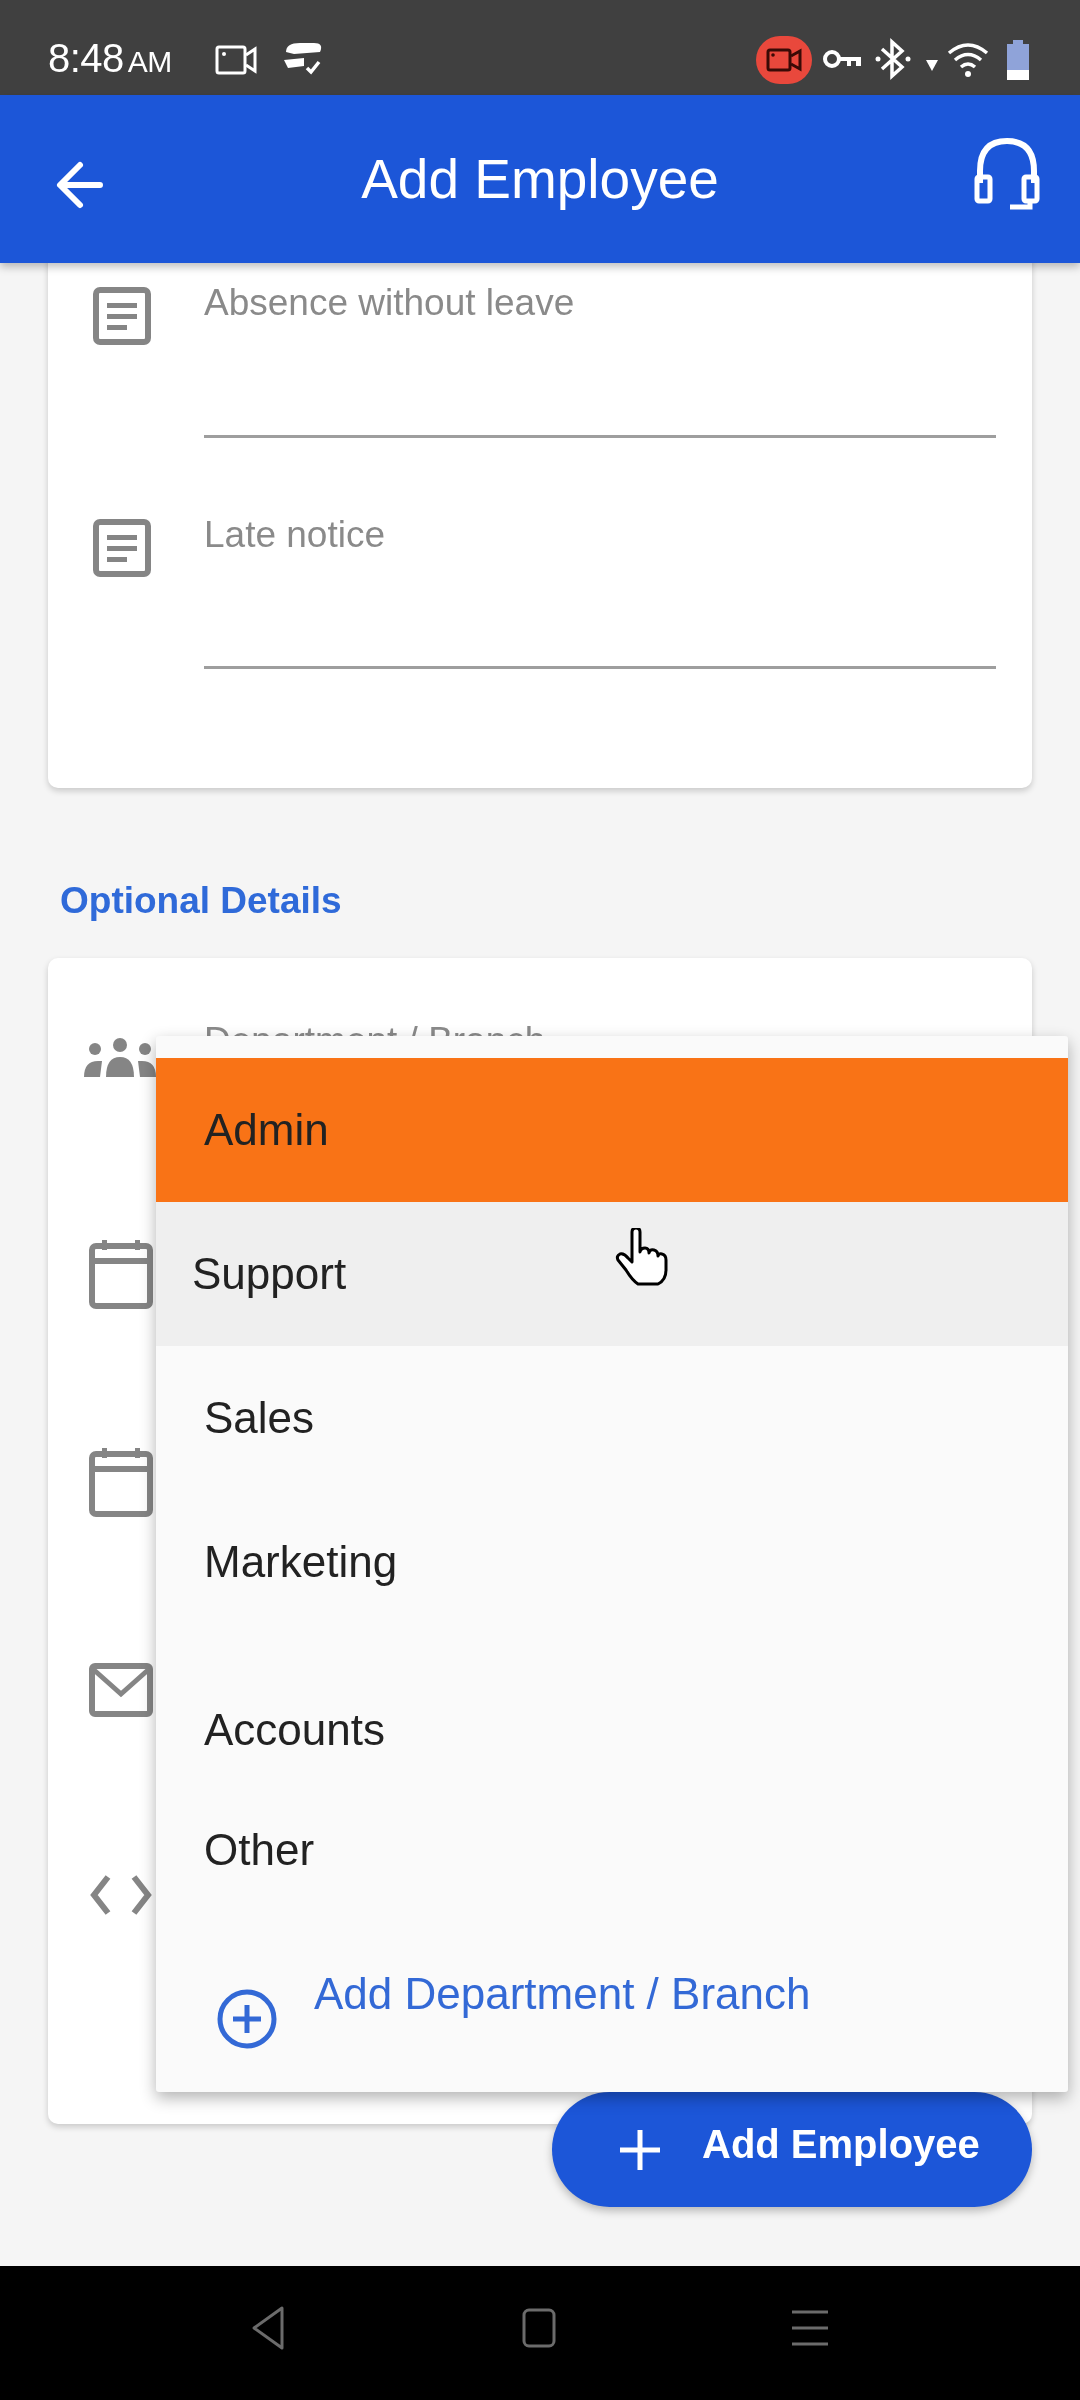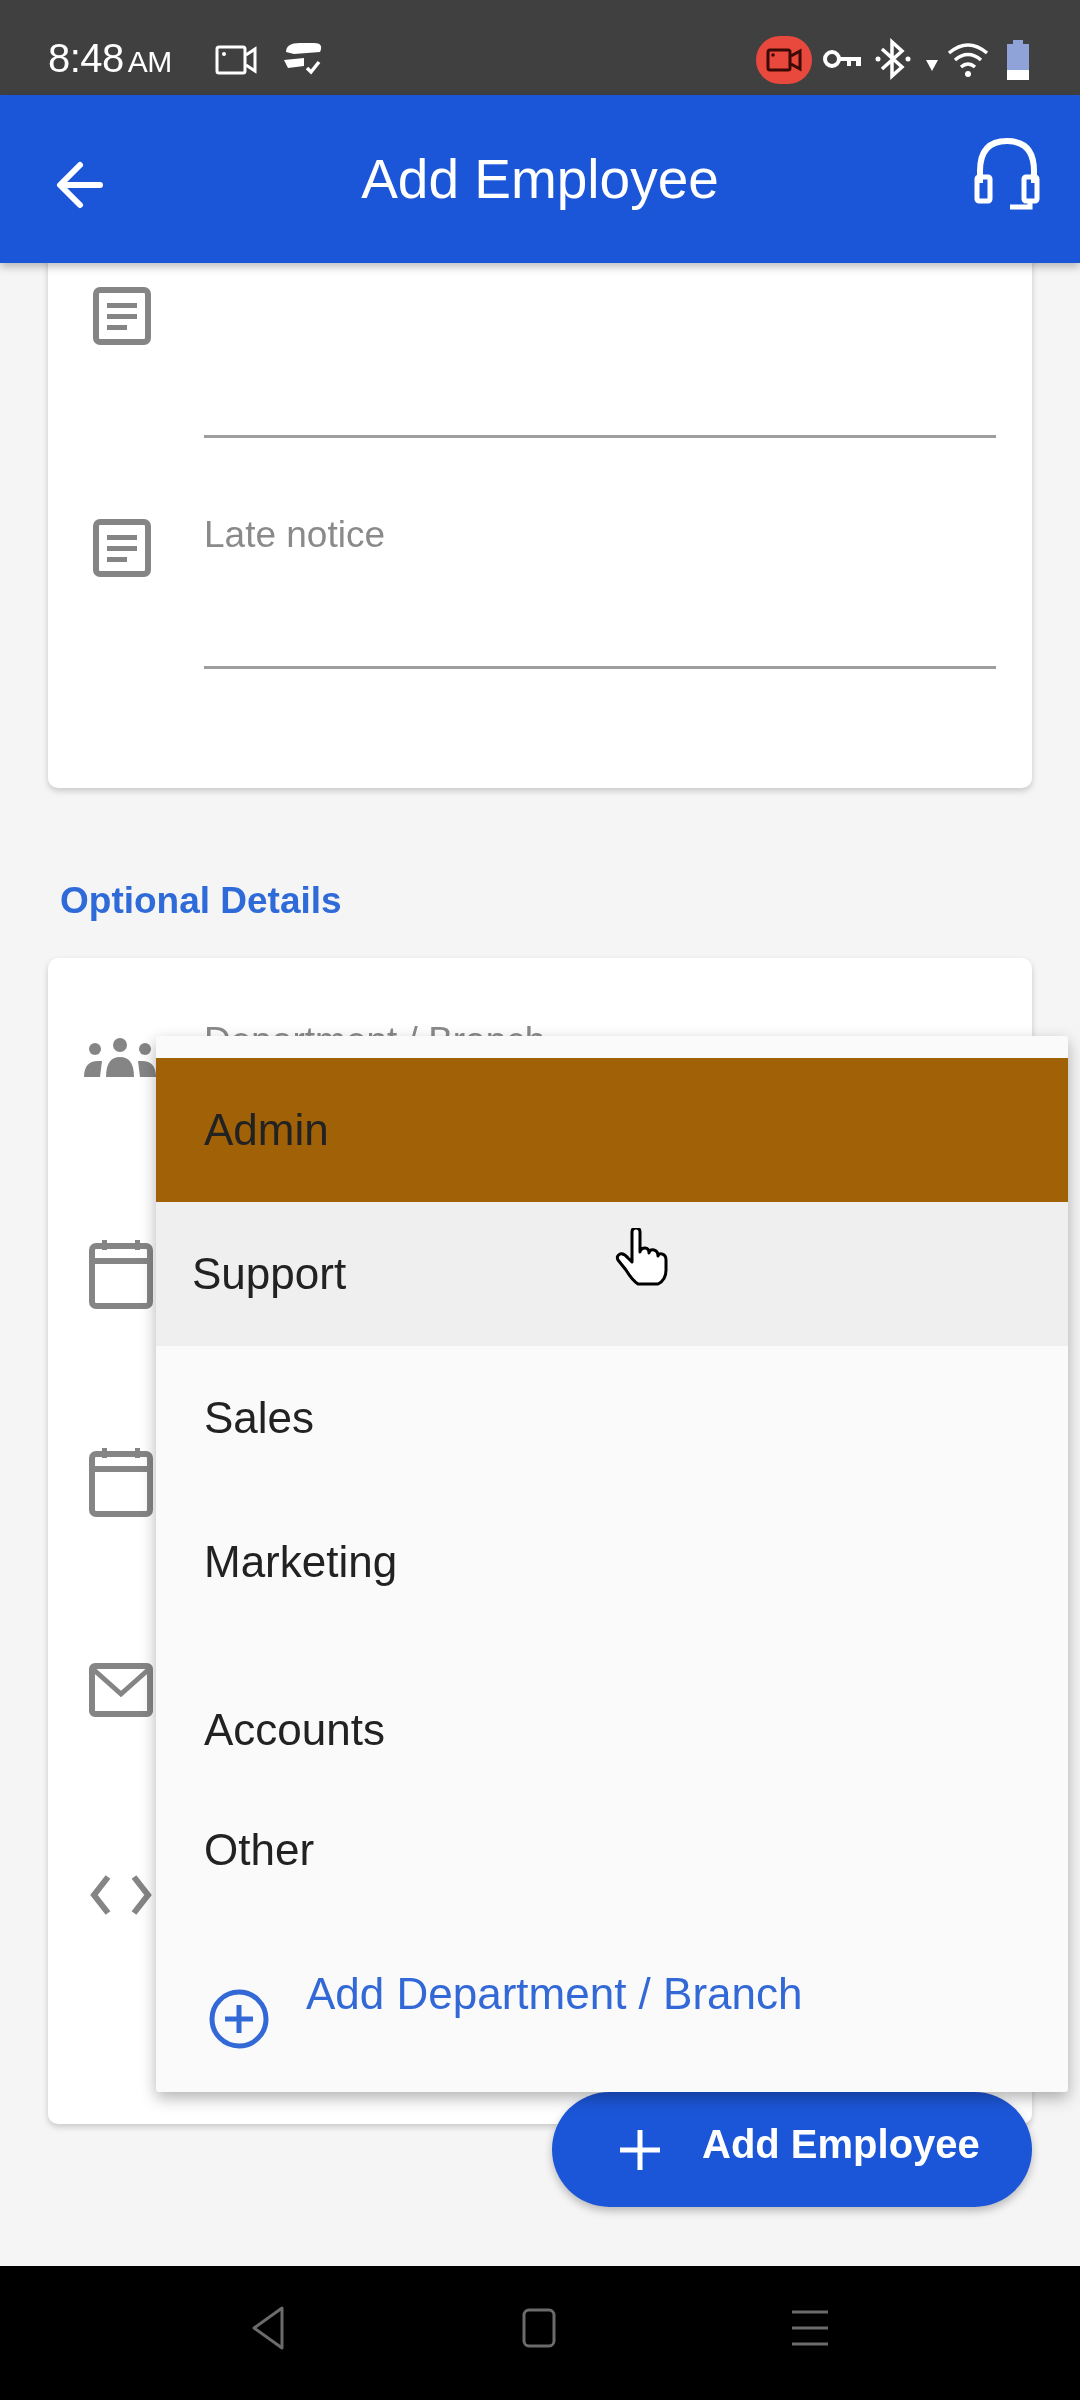--- a/index.html
+++ b/index.html
@@ -33,23 +33,23 @@
   .field-label { position: absolute; color: #8a8a8a; font-size: 37px; }
   .field-line { position: absolute; height: 3px; background: #9e9e9e; }
 
   .section-title { position: absolute; left: 60px; top: 880px; font-size: 37px; font-weight: 700; color: #2f6ad9; }
 
   .card-opt { left: 48px; top: 958px; width: 984px; height: 1166px; }
 
   
   .menu { position: absolute; left: 156px; top: 1036px; width: 912px; height: 1056px; background: #fafafa; box-shadow: 0 6px 16px rgba(0,0,0,0.3); z-index: 10; border-radius: 3px; }
   .menu-item { position: absolute; left: 0; width: 912px; height: 144px; font-size: 44px; color: #222; padding-left: 48px; line-height: 144px; }
-  .menu-item.selected { background: #a16207; }
+  .menu-item.selected { background: #f97316; }
   .menu-item.hover { background: #efefef; }
-  .menu-add { position: absolute; left: 0; width: 912px; height: 144px; color: #3369d6; font-size: 44px; line-height: 144px; padding-left: 150px; }
+  .menu-add { position: absolute; left: 8px; width: 912px; height: 144px; color: #3369d6; font-size: 44px; line-height: 144px; padding-left: 150px; }
   .menu-add .plus-circle { position: absolute; left: 52px; top: 41px; }
 
   
   .fab { position: absolute; left: 552px; top: 2092px; width: 480px; height: 115px; border-radius: 58px; background: #1c56d8; color: #fff; box-shadow: 0 4px 8px rgba(0,0,0,0.25); z-index: 4; }
   .fab-plus { position: absolute; left: 66px; top: 36px; }
   .fab-label { position: absolute; left: 150px; top: 30px; font-size: 40px; font-weight: 700; }
 
   
   .cursor { position: absolute; left: 614px; top: 1228px; z-index: 20; }
 
@@ -139,20 +139,21 @@
 
 <div class="card card-top">
   <span class="field-icon" style="left:44px; top:106px;">
     <svg width="62" height="60" viewBox="0 0 62 60">
         <rect x="4" y="4" width="52" height="52" rx="4" fill="none" stroke="#858585" stroke-width="6"></rect>
         <rect x="15" y="17" width="30" height="5" fill="#858585"></rect>
         <rect x="15" y="28" width="30" height="5" fill="#858585"></rect>
         <rect x="15" y="39" width="20" height="5" fill="#858585"></rect>
       </svg>
   </span>
+  <div class="field-label" style="left:156px; top:102px;">Absence without leave</div>
   <div class="field-line" style="left:156px; top:255px; width:792px;"></div>
 
   <span class="field-icon" style="left:44px; top:338px;">
     <svg width="62" height="60" viewBox="0 0 62 60">
         <rect x="4" y="4" width="52" height="52" rx="4" fill="none" stroke="#858585" stroke-width="6"></rect>
         <rect x="15" y="17" width="30" height="5" fill="#858585"></rect>
         <rect x="15" y="28" width="30" height="5" fill="#858585"></rect>
         <rect x="15" y="39" width="20" height="5" fill="#858585"></rect>
       </svg>
   </span>

